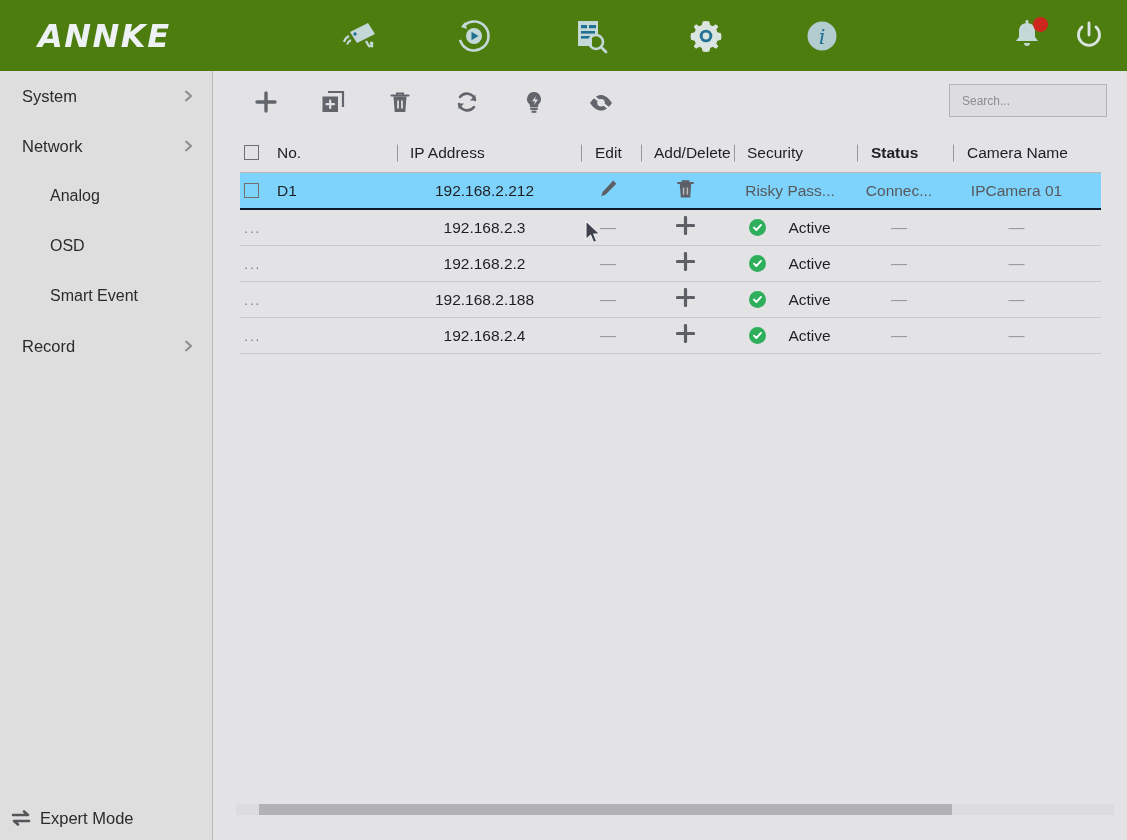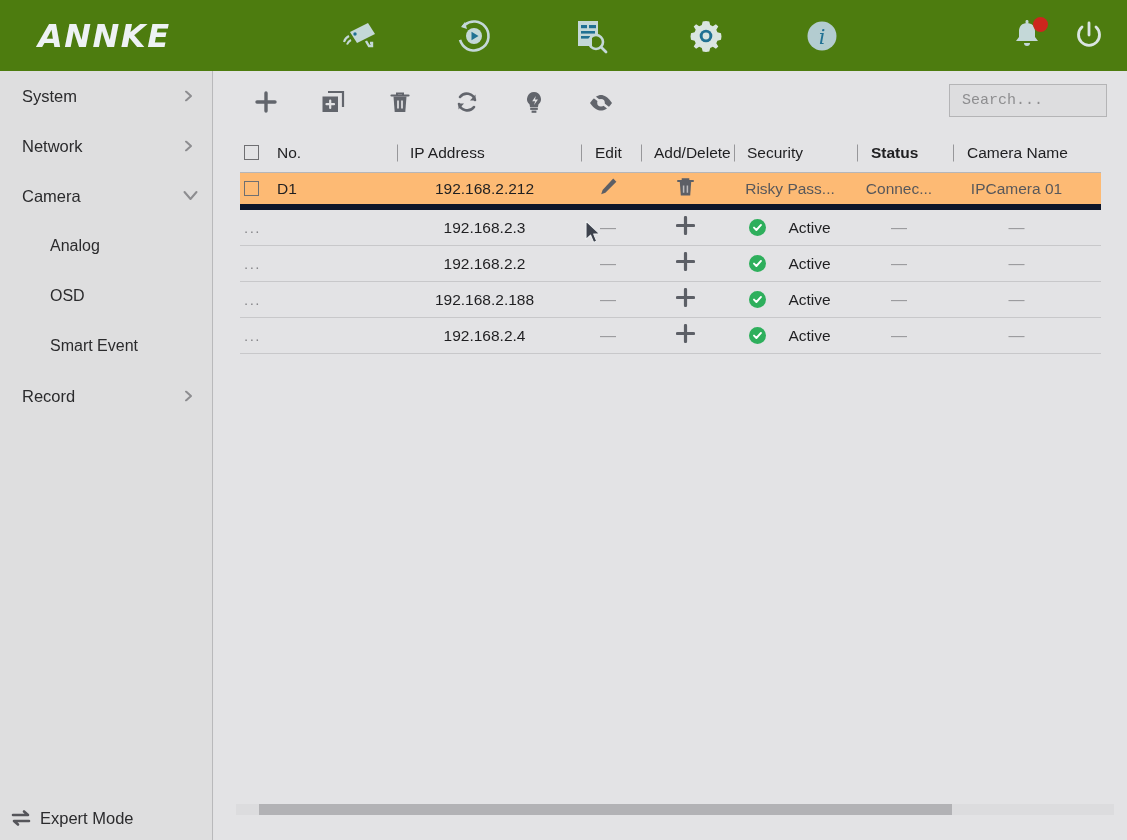--- a/index.html
+++ b/index.html
@@ -106,22 +106,22 @@
   }
   .tool-btn {
     width: 67px; height: 62px;
     display: flex; align-items: center; justify-content: center;
   }
   .search-box {
     position: absolute; right: 20px; top: 13px;
     width: 158px; height: 33px;
     border: 1px solid #b4b4b6;
     background: #dddddf;
-    font-family: Liberation Mono, monospace;
-    font-size: 15px;
+    font-family: Liberation Sans, sans-serif;
+    font-size: 12px;
     color: #c2410c;
     padding: 0 12px;
     outline: none;
   }
   .search-box::placeholder { color: #8e8e90; }
 
   
   .tbl { position: relative; margin: 0 26px; }
   .thead {
     display: flex; align-items: center;
@@ -131,22 +131,22 @@
     color: #1f1f21;
   }
   .trow {
     display: flex; align-items: center;
     height: 36px;
     border-bottom: 1px solid #c8c8ca;
     font-size: 15.5px;
     color: #1f1f21;
   }
   .trow.selected {
-    background: #fdba74;
-    border-bottom: 6px solid #0f172a;
+    background: #7dd3fc;
+    border-bottom: 2px solid #0f172a;
     height: 37px;
   }
   .c-no    { width: 152px; display:flex; align-items:center; gap:18px; padding-left: 4px;}
   .c-ip    { width: 185px; text-align: center; position: relative;}
   .c-edit  { width: 62px;  text-align: center; position: relative;}
   .c-addel { width: 92px;  text-align: center; position: relative;}
   .c-sec   { width: 118px; text-align: center; position: relative;}
   .c-stat  { width: 100px; text-align: center; position: relative;}
   .c-name  { width: 135px; text-align: center; position: relative;}
 
@@ -293,28 +293,20 @@
 
   <div class="nav-item">
     <span>Network</span>
     <span class="chev">
       <svg width="11" height="11" viewBox="0 0 11 11">
           <path d="M3 1 L8 5.5 L3 10" fill="none" stroke="#8d8d90" stroke-width="2" stroke-linecap="round" stroke-linejoin="round"></path>
         </svg>
     </span>
   </div>
 
-  <div class="nav-item">
-    <span>Camera</span>
-    <span class="chev" style="right:14px;width:15px;height:12px;">
-      <svg width="15" height="12" viewBox="0 0 15 12">
-          <path d="M1.5 2 L7.5 9 L13.5 2" fill="none" stroke="#8d8d90" stroke-width="2" stroke-linecap="round" stroke-linejoin="round"></path>
-        </svg>
-    </span>
-  </div>
 
   <div class="nav-item sub">
     <span>Analog</span>
   </div>
 
 
   <div class="nav-item sub">
     <span>OSD</span>
   </div>
 

